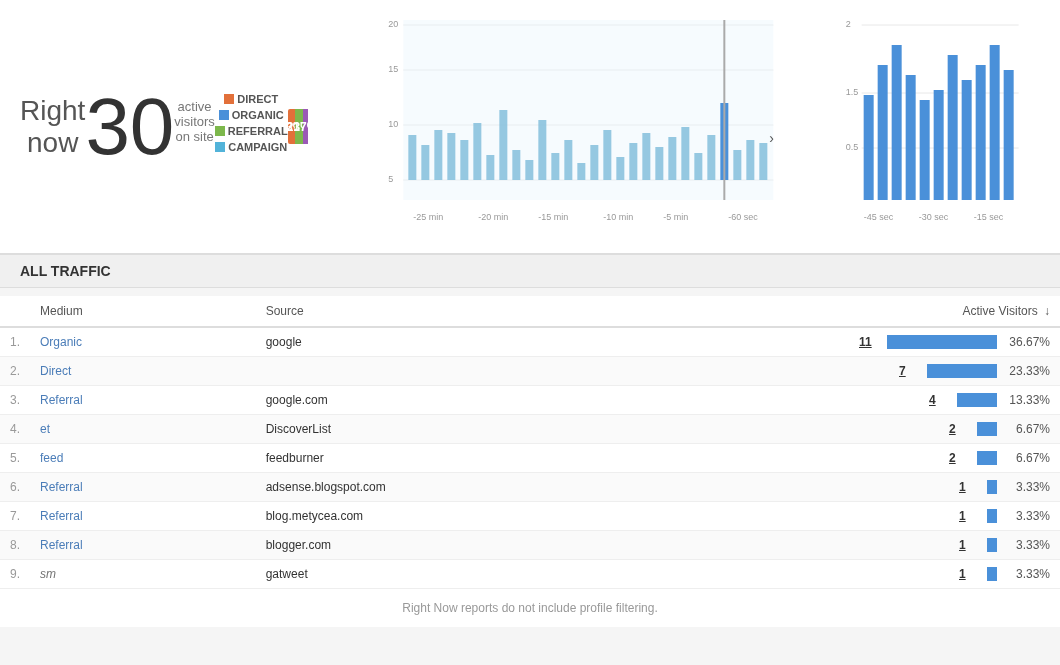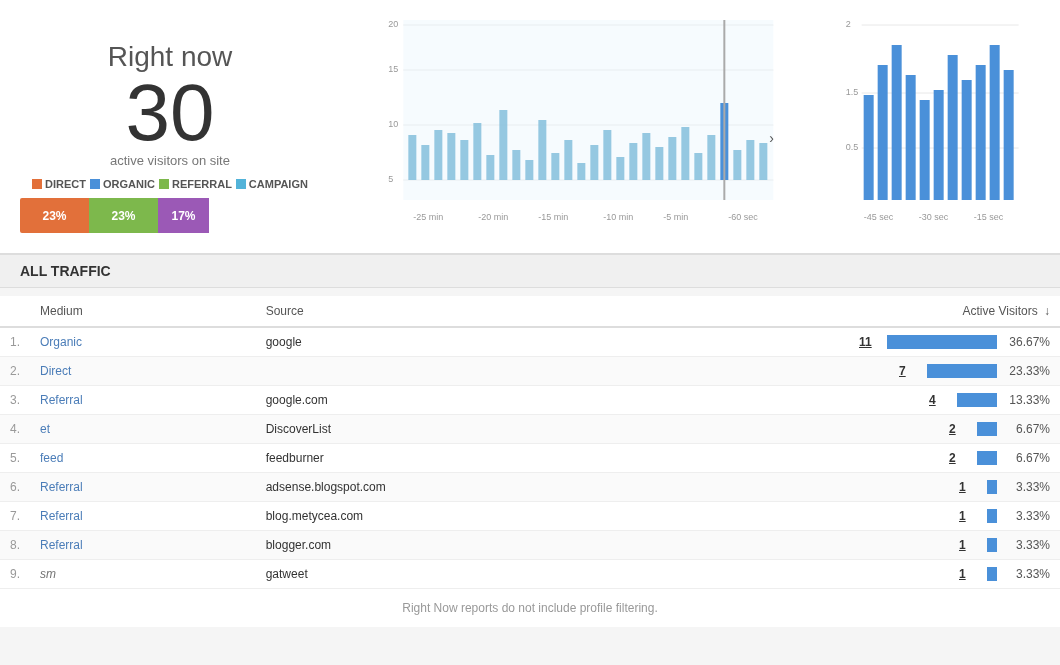--- a/index.html
+++ b/index.html
@@ -10,23 +10,22 @@
       background: #fff;
       padding: 10px 0;
       border-bottom: 1px solid #ddd;
     }
 
     .left-panel {
       width: 340px;
       min-width: 340px;
       padding: 10px 20px;
       display: flex;
-      flex-direction: column;
-      align-items: center;
-      justify-content: flex-end;
+      flex-direction: row;
+      align-items: center;
     }
 
     .right-now-title {
       font-size: 28px;
       color: #555;
       font-weight: normal;
       text-align: center;
     }
 
     .visitor-count {

